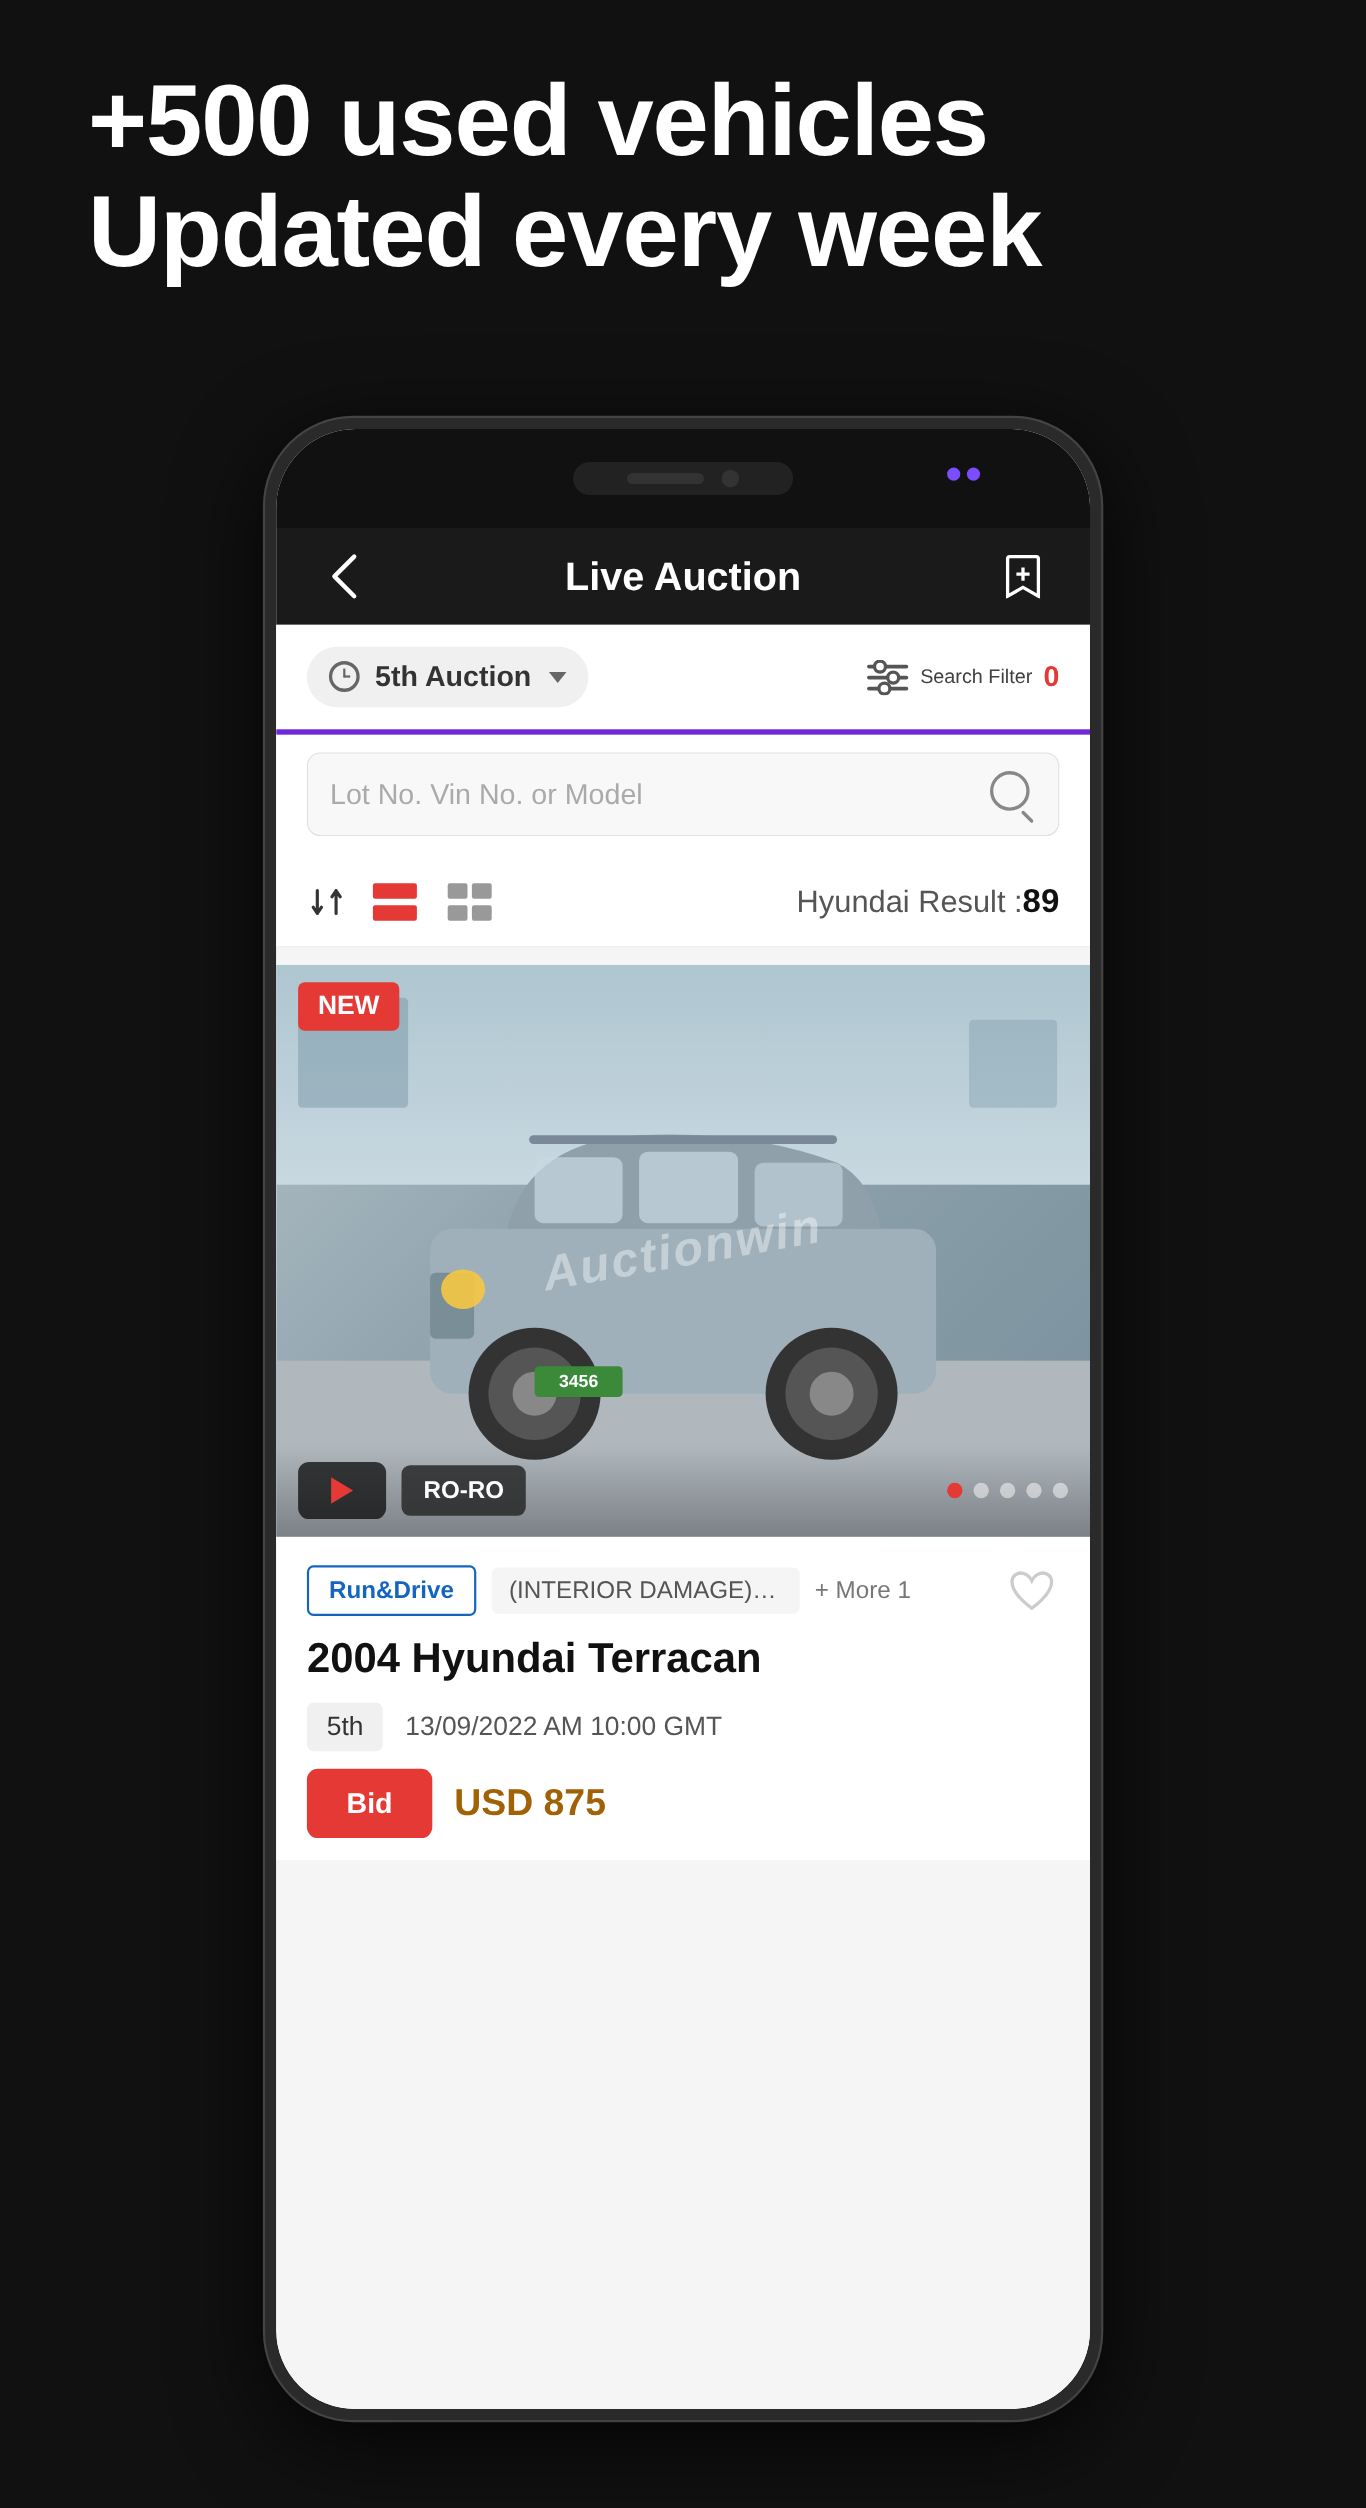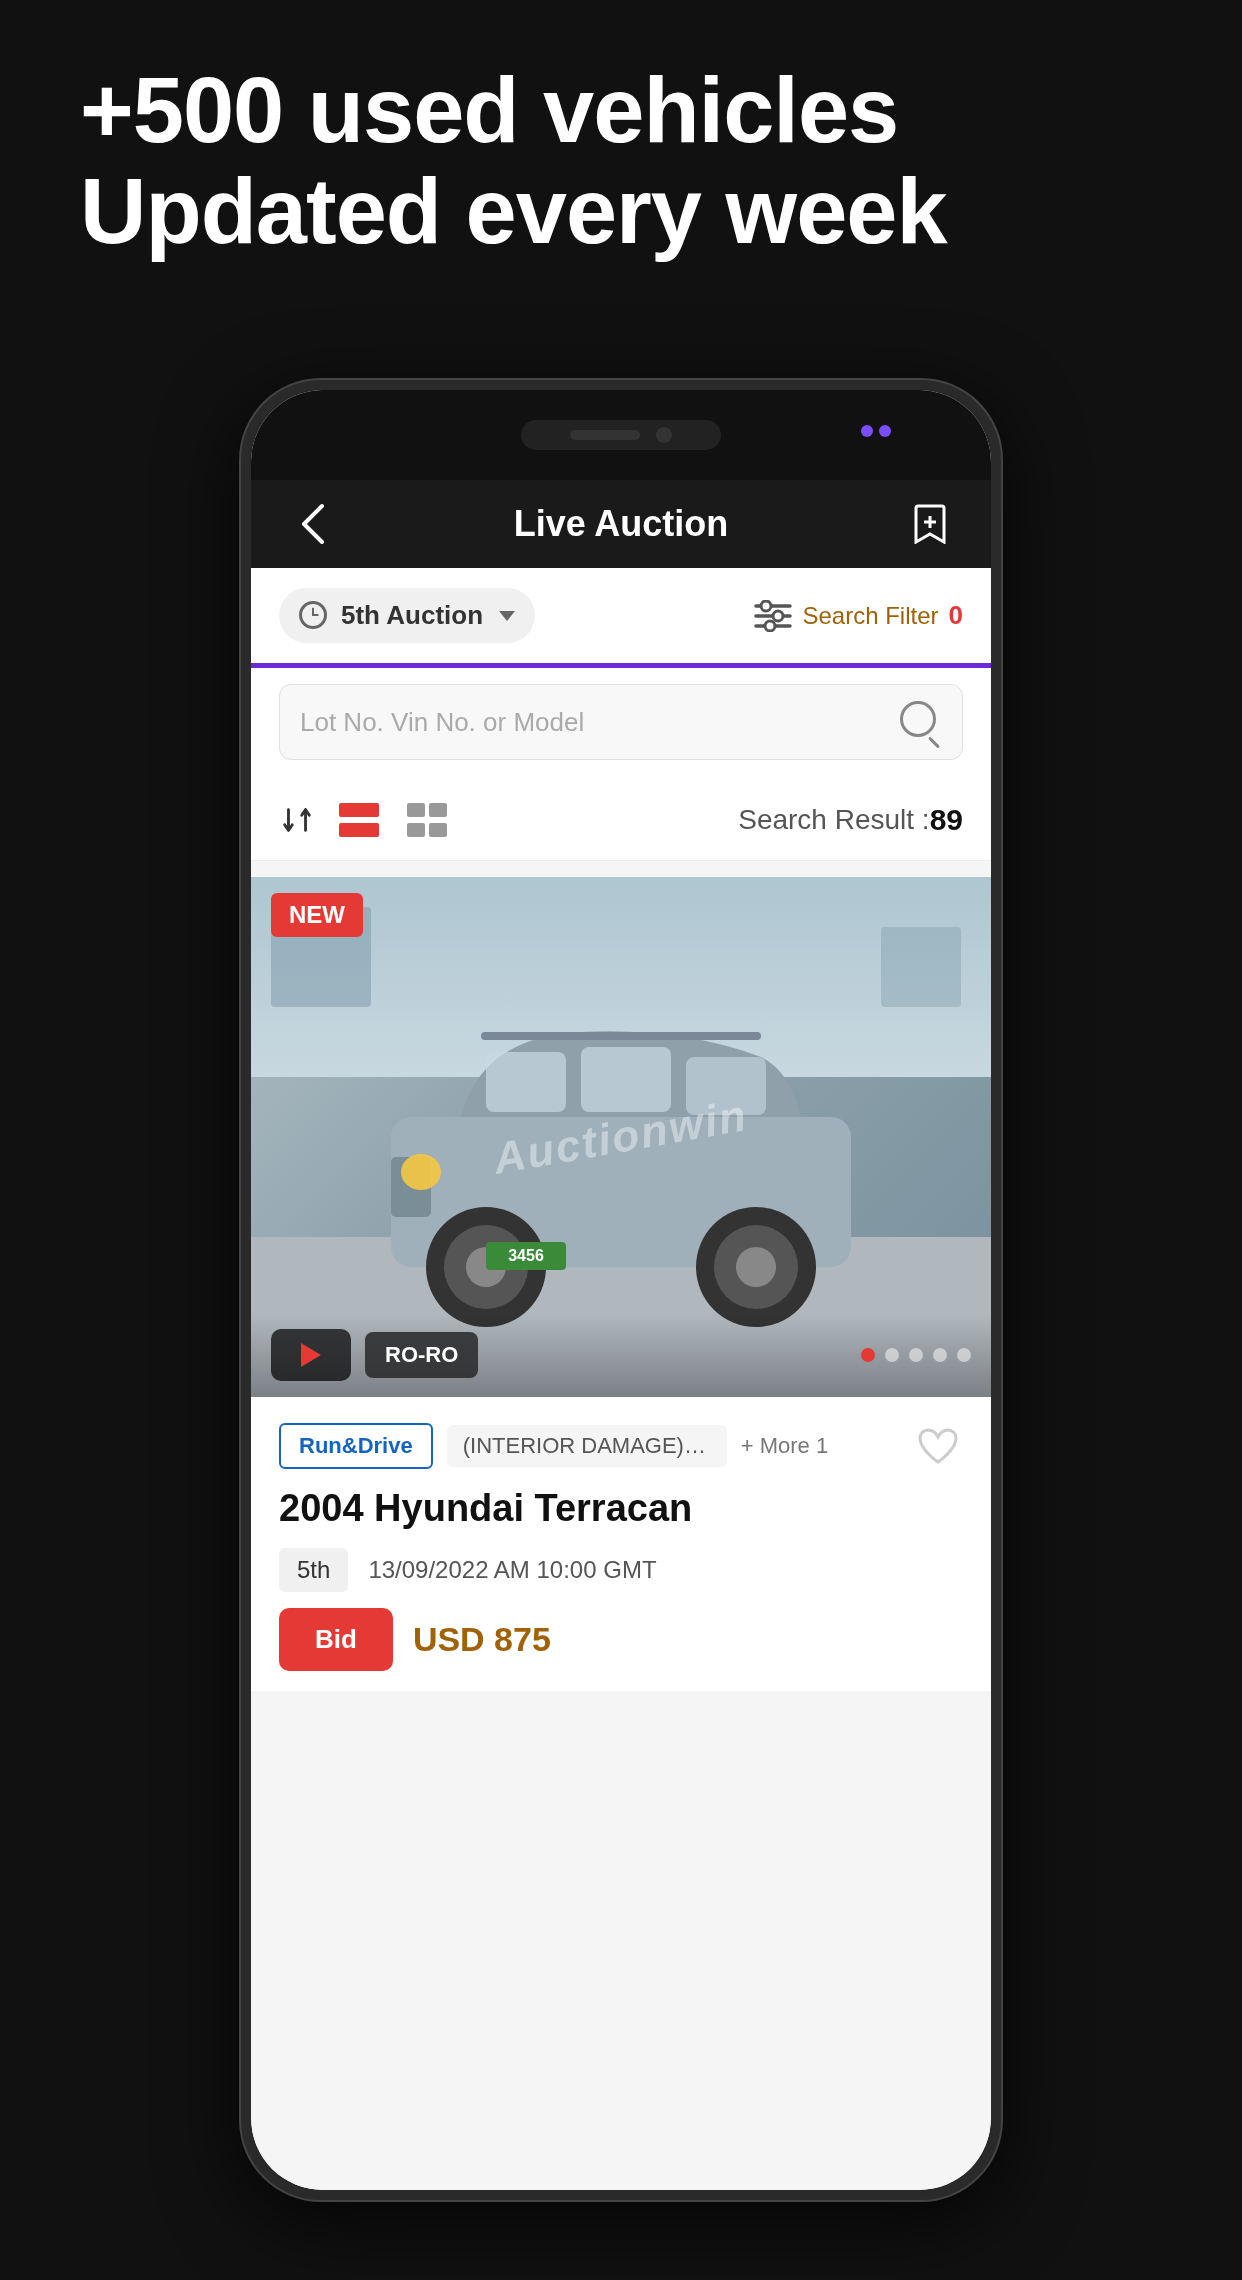--- a/index.html
+++ b/index.html
@@ -182,22 +182,22 @@
     }
 
     .search-filter-btn {
       display: flex;
       align-items: center;
       gap: 10px;
       cursor: pointer;
     }
 
     .filter-text {
-      font-size: 24px;
-      color: #a16207;
+      font-size: 18px;
+      color: #404040;
       font-weight: 500;
     }
 
     .filter-count {
       color: #e53935;
       font-size: 26px;
       font-weight: 700;
     }
 
     
@@ -591,21 +591,21 @@
         </div>
         <div class="view-grid-btn">
           <svg width="44" height="38" viewBox="0 0 44 38" fill="none">
             <rect x="2" y="2" width="18" height="14" rx="2" fill="#999"></rect>
             <rect x="24" y="2" width="18" height="14" rx="2" fill="#999"></rect>
             <rect x="2" y="22" width="18" height="14" rx="2" fill="#999"></rect>
             <rect x="24" y="22" width="18" height="14" rx="2" fill="#999"></rect>
           </svg>
         </div>
         <div style="margin-left:auto;display:flex;align-items:center;">
-          <span style="font-size:28px;color:#555;">Search Result : </span>
+          <span style="font-size:28px;color:#555;">Hyundai Result : </span>
           <span style="font-size:30px;font-weight:900;color:#111;">89</span>
         </div>
       </div>
 
       <div style="flex:1;overflow:hidden;">
         <div class="car-listing">
 
           <div class="car-image-container">
 
             <div class="car-photo-placeholder">

